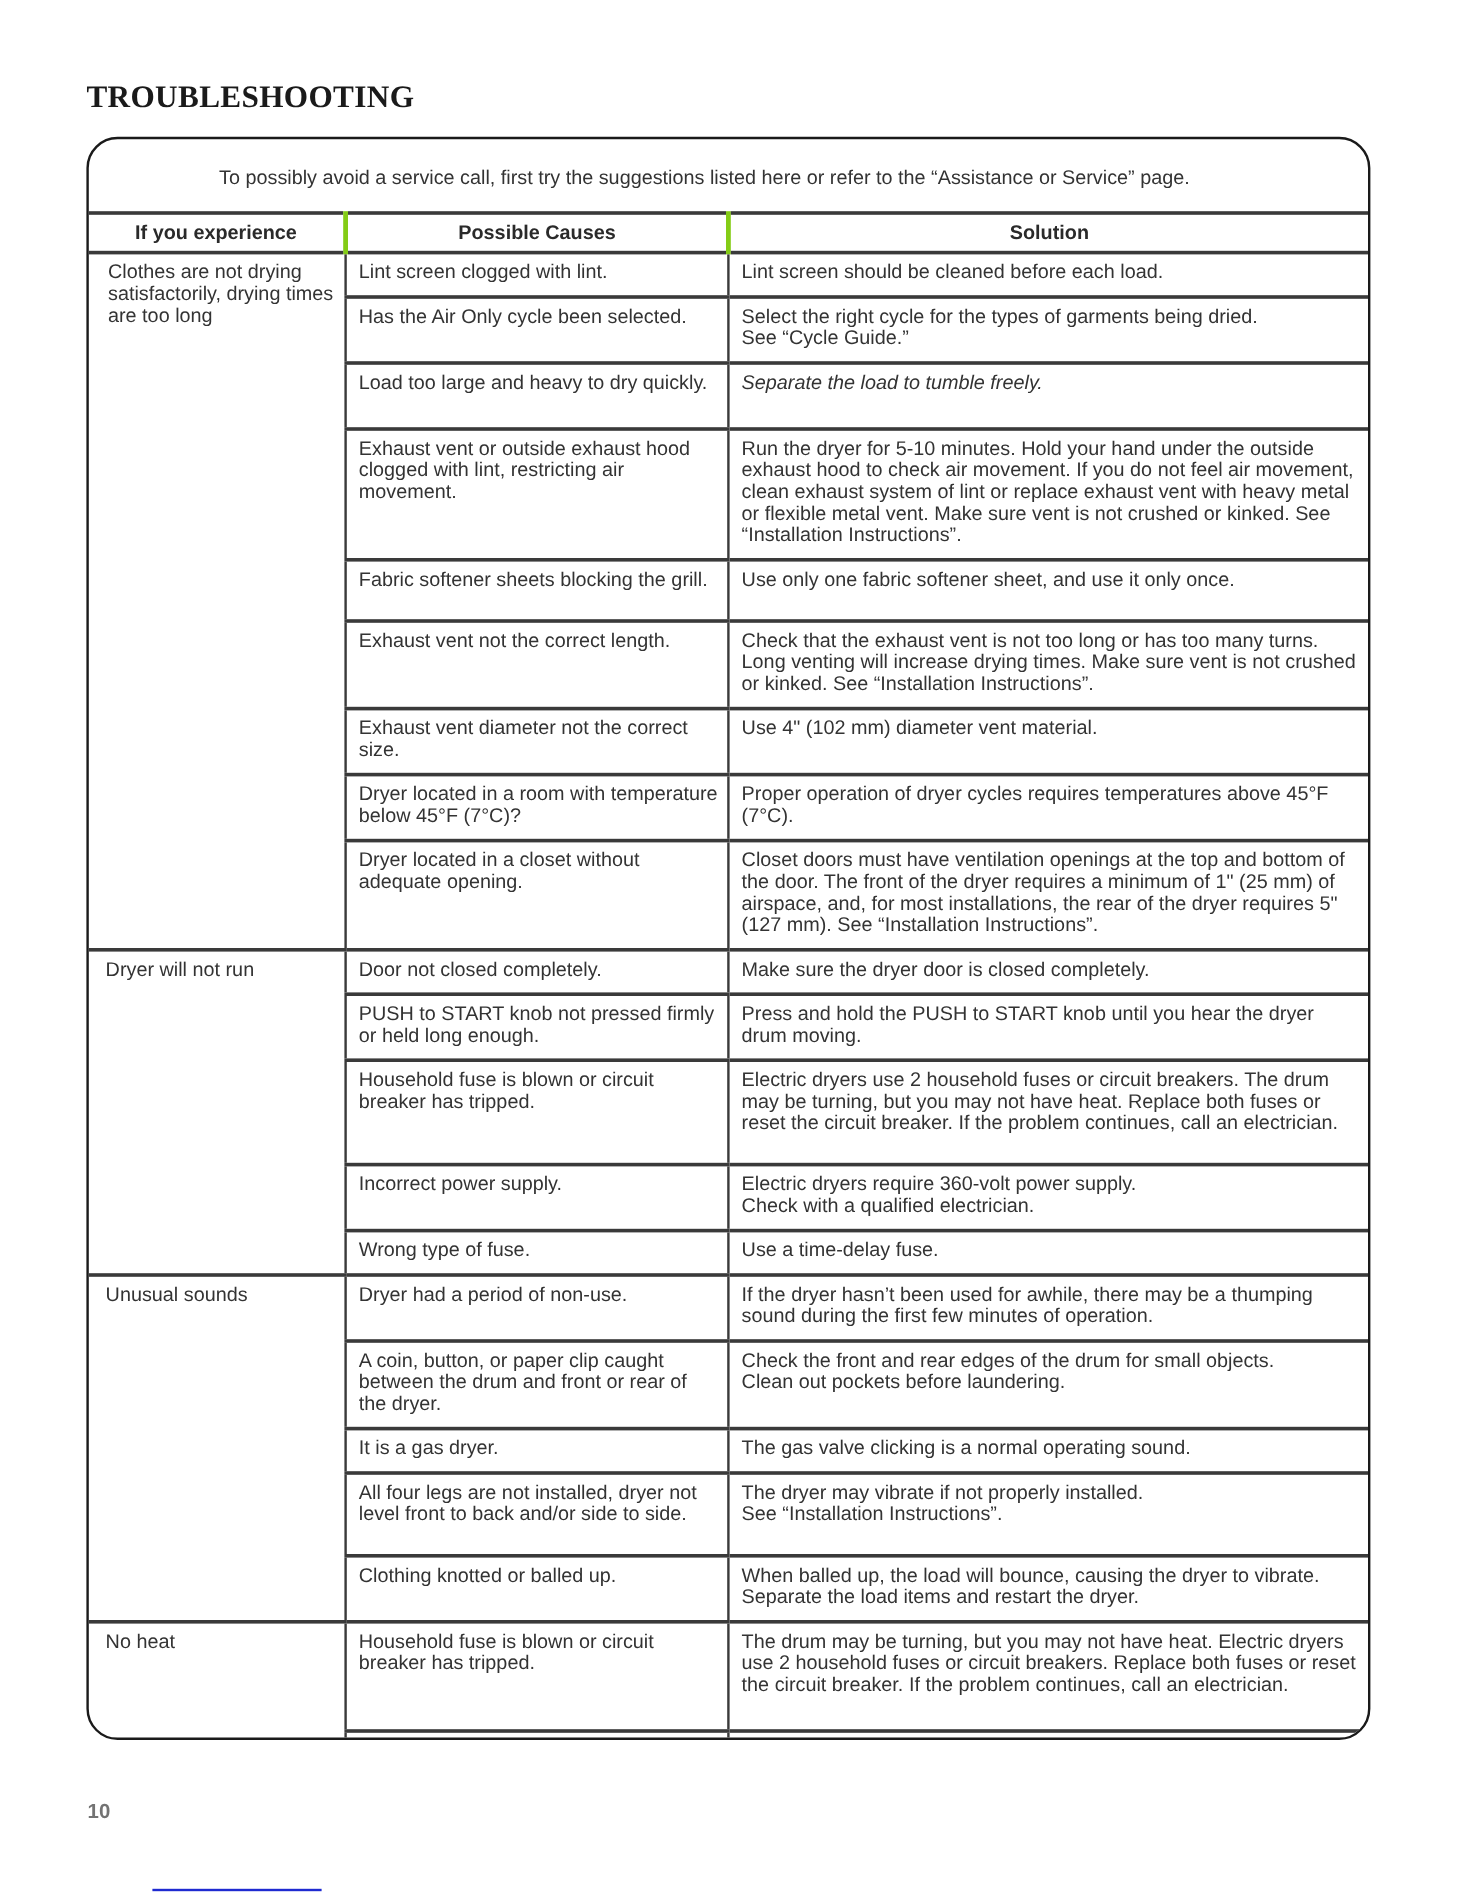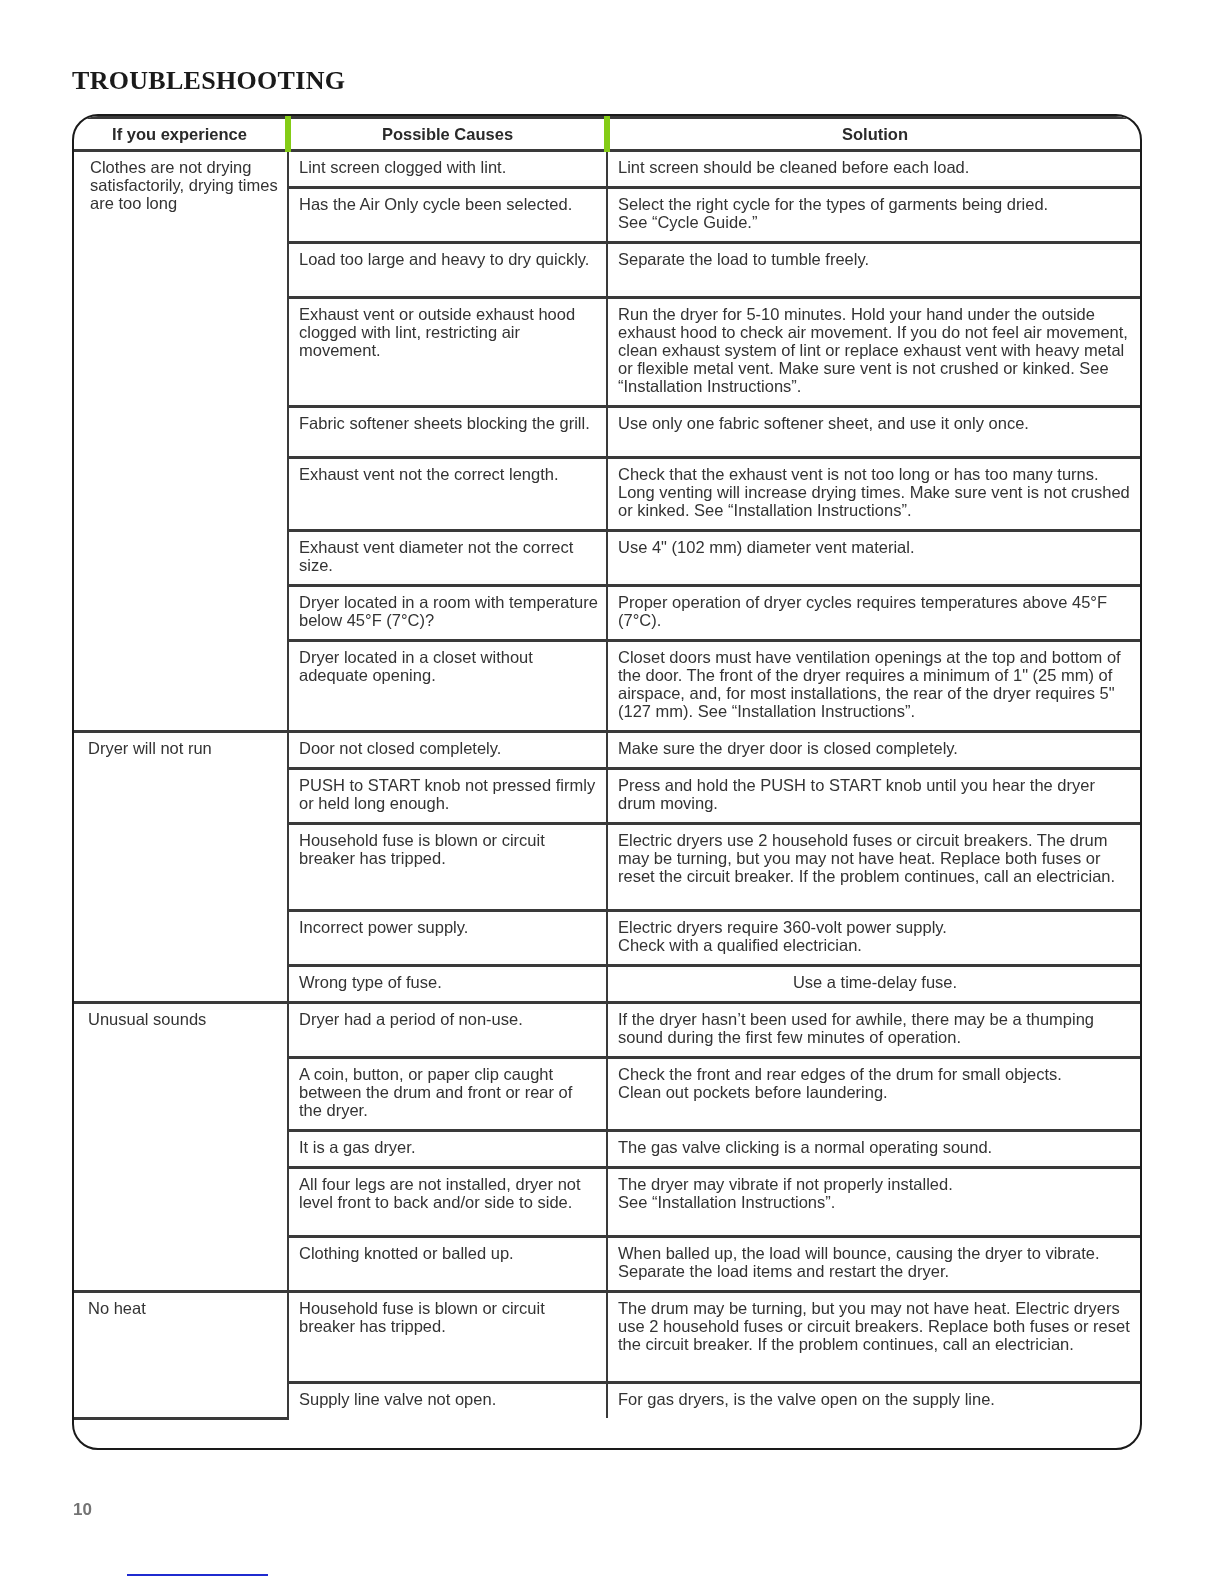--- a/index.html
+++ b/index.html
@@ -57,21 +57,21 @@
       font-weight: bold;
       font-size: 16.5px;
       color: #2a2a2a;
       height: 30px;
       padding: 0;
       border-top: 3px solid #3a3a3a;
       border-bottom: 3px solid #3a3a3a;
       text-align: center;
       margin-top: 16px;
     }
-    th + th { border-left: 6px solid #84cc16; }
+    th + th { border-left: 4px solid #84cc16; }
     td {
       vertical-align: top;
       font-size: 16.5px;
       line-height: 18px;
       color: #333;
       padding: 6px 8px 6px 10px;
       border-bottom: 3px solid #3a3a3a;
     }
     td + td, .cause { border-left: 2px solid #3a3a3a; }
     td.exp {
@@ -96,20 +96,21 @@
       height: 2px;
       background: #1f2bd0;
     }
   </style>
 </head>
 <body>
 
 <h1 class="page-title">TROUBLESHOOTING</h1>
 
 <div class="frame">
+  <div class="intro">To possibly avoid a service call, first try the suggestions listed here or refer to the “Assistance or Service” page.</div>
   <table>
     <colgroup>
         <col class="c1">
         <col class="c2">
         <col class="c3">
       </colgroup>
     <thead>
       <tr>
         <th>If you experience</th>
         <th>Possible Causes</th>
@@ -122,21 +123,21 @@
           <td class="cause" style="height: 22px;">Lint screen clogged with lint.</td>
           <td style="white-space: pre-line;">Lint screen should be cleaned before each load.</td>
         </tr>
         <tr>
           <td class="cause" style="height: 40px;">Has the Air Only cycle been selected.</td>
           <td style="white-space: pre-line;">Select the right cycle for the types of garments being dried.
 See “Cycle Guide.”</td>
         </tr>
         <tr>
           <td class="cause" style="height: 40px; border-radius: 16px;">Load too large and heavy to dry quickly.</td>
-          <td style="white-space: pre-line;">Separate the load to tumble freely.</td>
+          <td style="white-space: pre-line; font-style: italic;">Separate the load to tumble freely.</td>
         </tr>
         <tr>
           <td class="cause" style="height: 94px;">Exhaust vent or outside exhaust hood clogged with lint, restricting air movement.</td>
           <td style="white-space: pre-line;">Run the dryer for 5-10 minutes. Hold your hand under the outside exhaust hood to check air movement. If you do not feel air movement, clean exhaust system of lint or replace exhaust vent with heavy metal or flexible metal vent. Make sure vent is not crushed or kinked. See “Installation Instructions”.</td>
         </tr>
         <tr>
           <td class="cause" style="height: 36px;">Fabric softener sheets blocking the grill.</td>
           <td style="white-space: pre-line;">Use only one fabric softener sheet, and use it only once.</td>
         </tr>
         <tr>
@@ -168,21 +169,21 @@
           <td class="cause" style="height: 72px;">Household fuse is blown or circuit breaker has tripped.</td>
           <td style="white-space: pre-line;">Electric dryers use 2 household fuses or circuit breakers. The drum may be turning, but you may not have heat. Replace both fuses or reset the circuit breaker. If the problem continues, call an electrician.</td>
         </tr>
         <tr>
           <td class="cause" style="height: 40px;">Incorrect power supply.</td>
           <td style="white-space: pre-line;">Electric dryers require 360-volt power supply.
 Check with a qualified electrician.</td>
         </tr>
         <tr>
           <td class="cause" style="height: 22px;">Wrong type of fuse.</td>
-          <td style="white-space: pre-line; text-align: center;">Use a time-delay fuse.</td>
+          <td style="white-space: pre-line;">Use a time-delay fuse.</td>
         </tr>
         <tr>
           <td class="exp" rowspan="5">Unusual sounds</td>
           <td class="cause" style="height: 40px;">Dryer had a period of non-use.</td>
           <td style="white-space: pre-line;">If the dryer hasn’t been used for awhile, there may be a thumping sound during the first few minutes of operation.</td>
         </tr>
         <tr>
           <td class="cause" style="height: 58px;">A coin, button, or paper clip caught between the drum and front or rear of the dryer.</td>
           <td style="white-space: pre-line;">Check the front and rear edges of the drum for small objects.
 Clean out pockets before laundering.</td>

